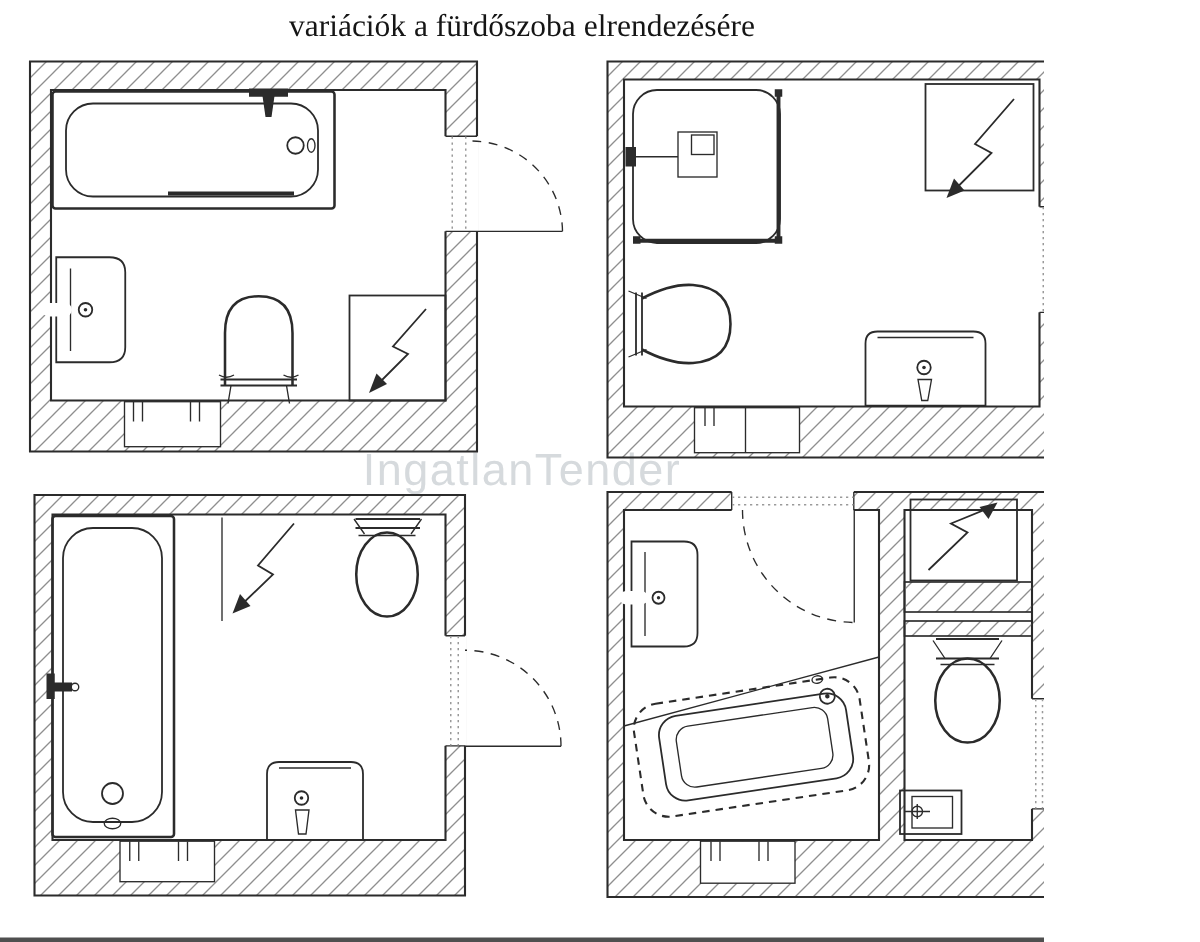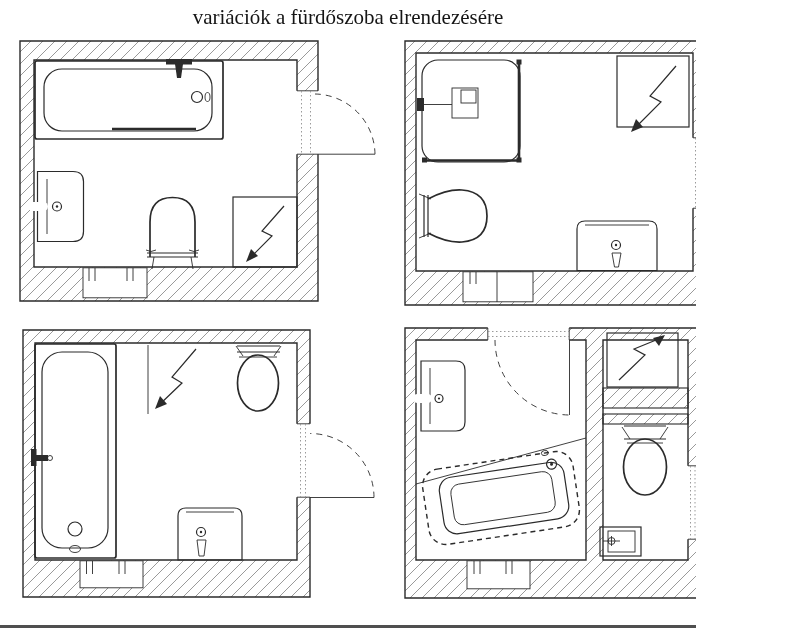--- a/index.html
+++ b/index.html
@@ -33,20 +33,21 @@
   .logo-line1{color:#fff;font-weight:bold;font-size:7px;line-height:7px;letter-spacing:0.3px;margin-top:1px;}
   .logo-line2{color:var(--logo-red);font-weight:bold;font-size:4.6px;line-height:6px;letter-spacing:0.8px;}
   .footer-bar{position:absolute;left:0;top:625px;width:800px;height:3px;background:var(--footer);z-index:2;}
 </style>
 </head>
 <body>
 
 <div class="page">
 
   <div class="title">variációk a fürdőszoba elrendezésére</div>
+  <div class="watermark">IngatlanTender</div>
 
   <svg class="plans" width="800" height="628" viewBox="0 0 800 628">
     <defs>
       <pattern id="hatch" width="12" height="12" patternUnits="userSpaceOnUse">
         <path d="M0,12 L12,0 M-3,3 L3,-3 M9,15 L15,9" class="hl"></path>
       </pattern>
     </defs>
 
     <g>
       <path class="wall" d="M20,41 H318 V301 H20 Z M34,60 H297 V267 H34 Z"></path>

